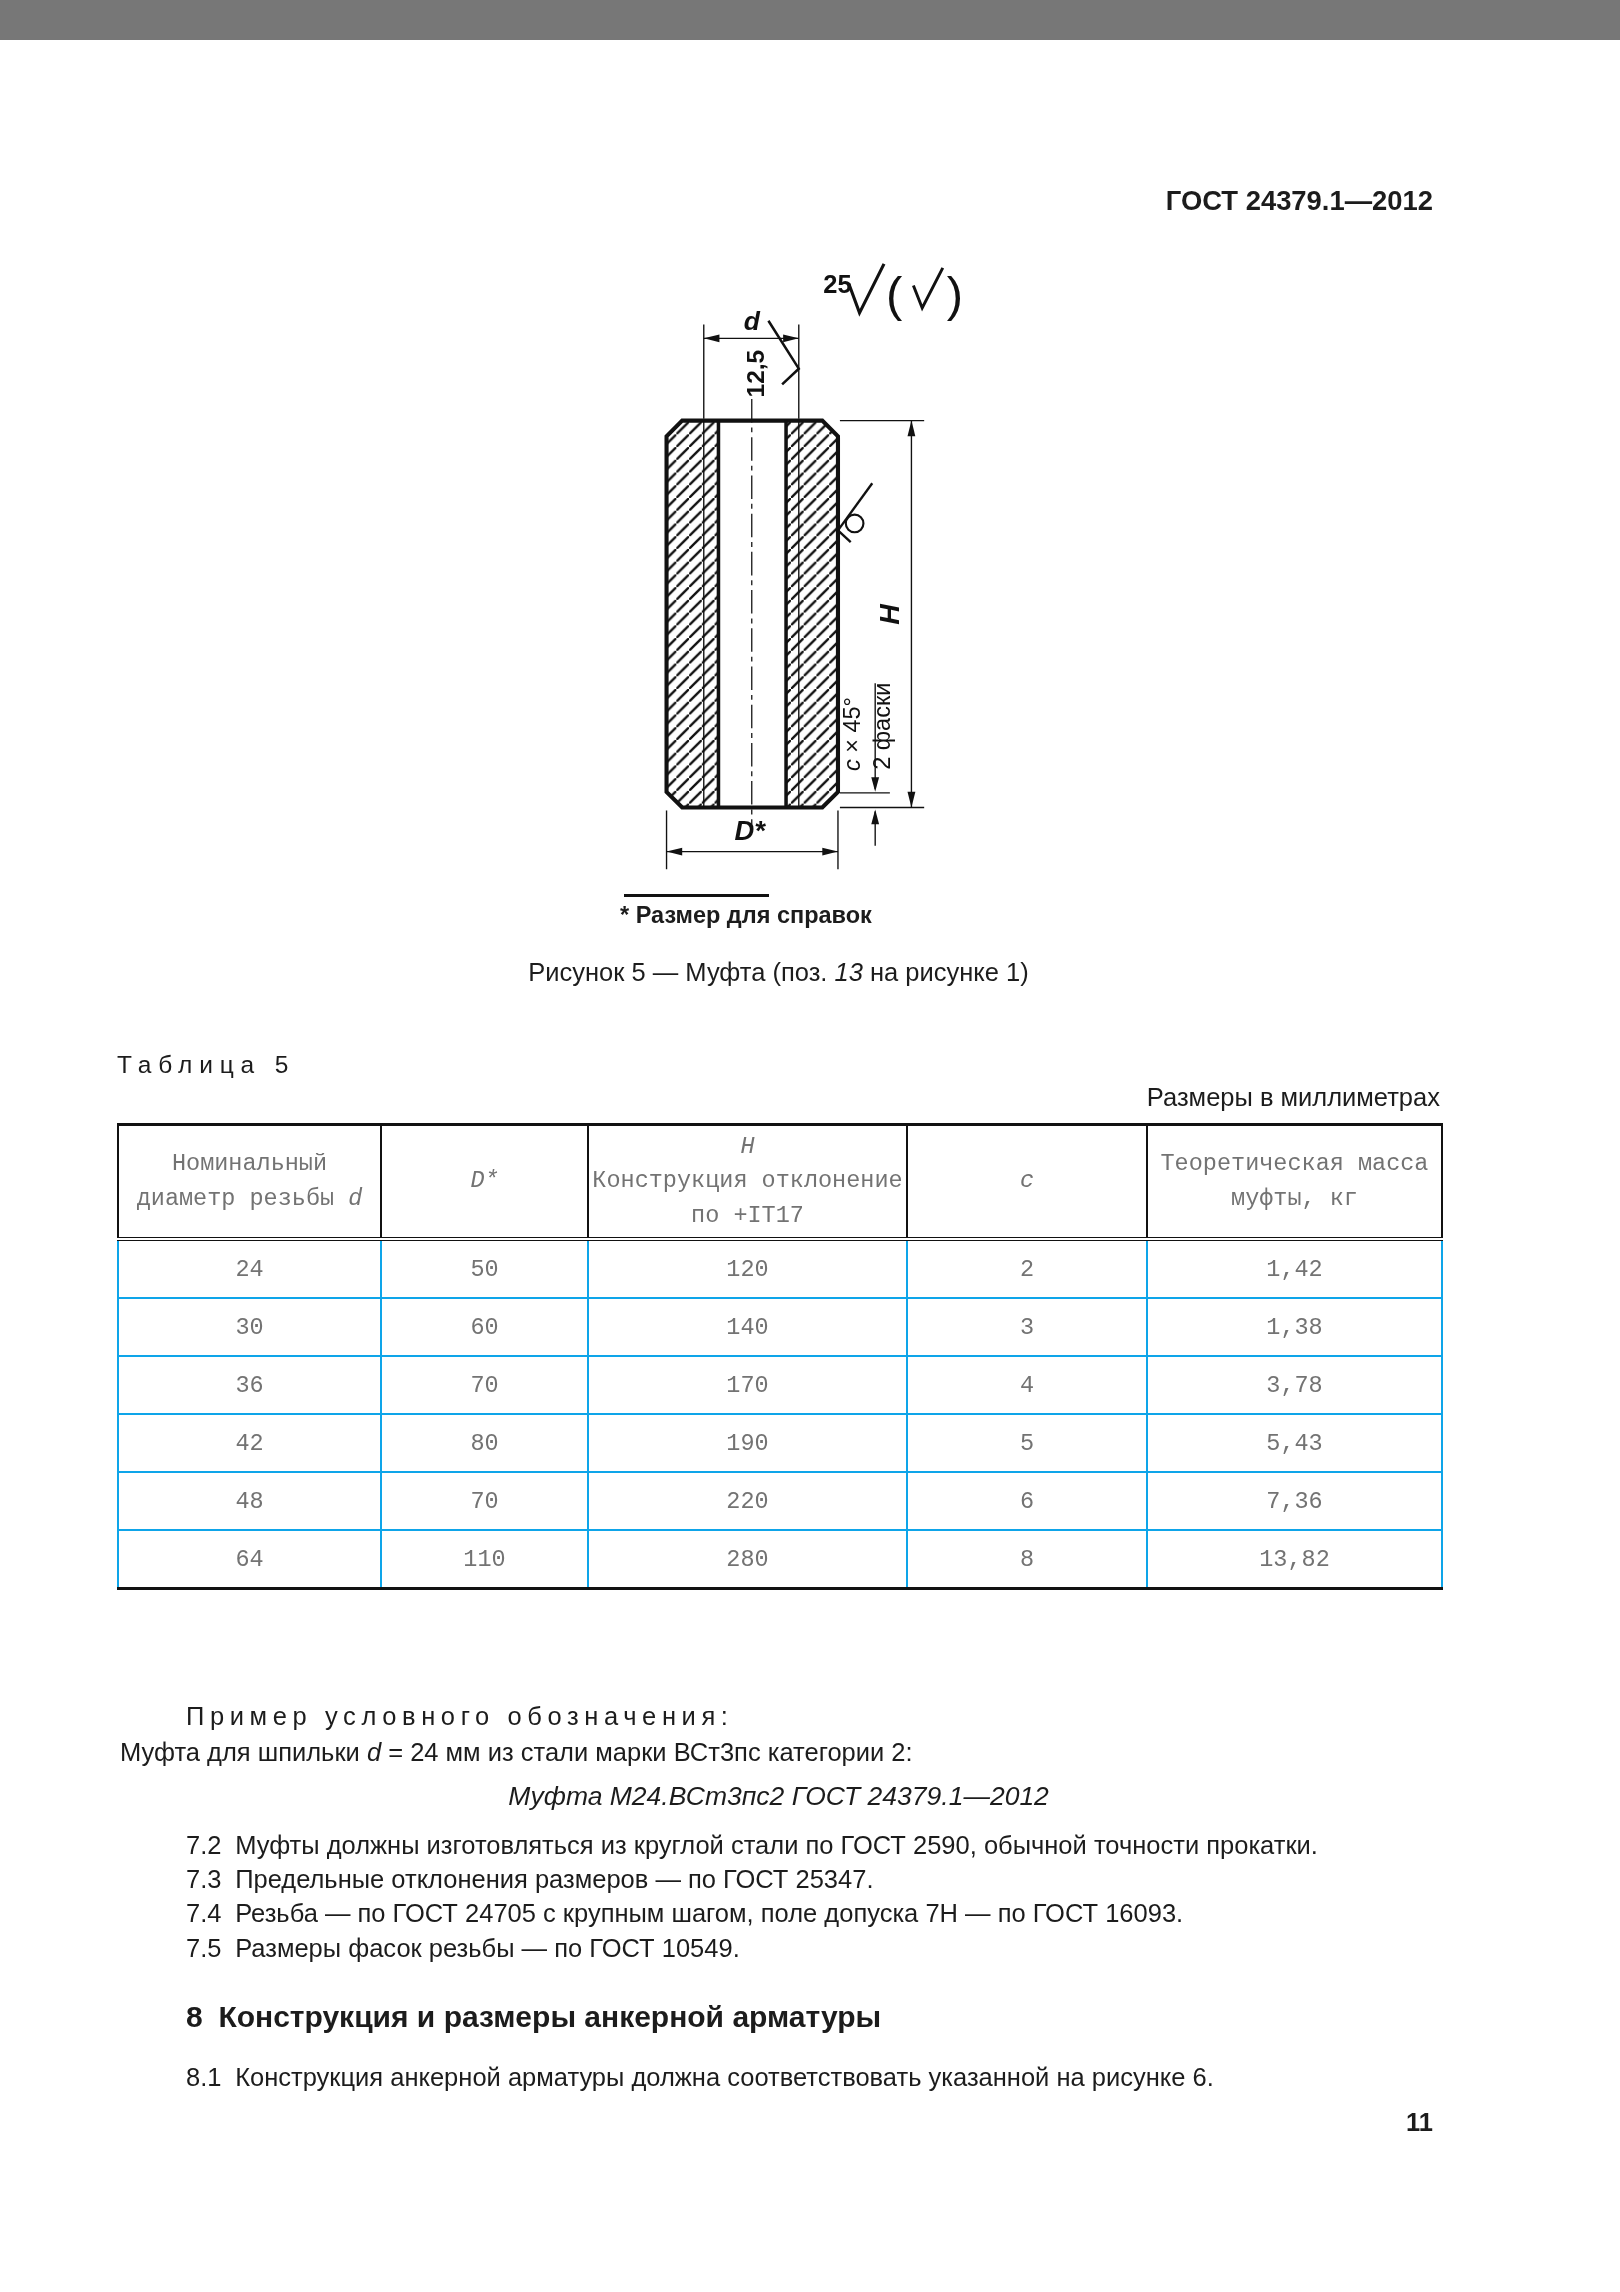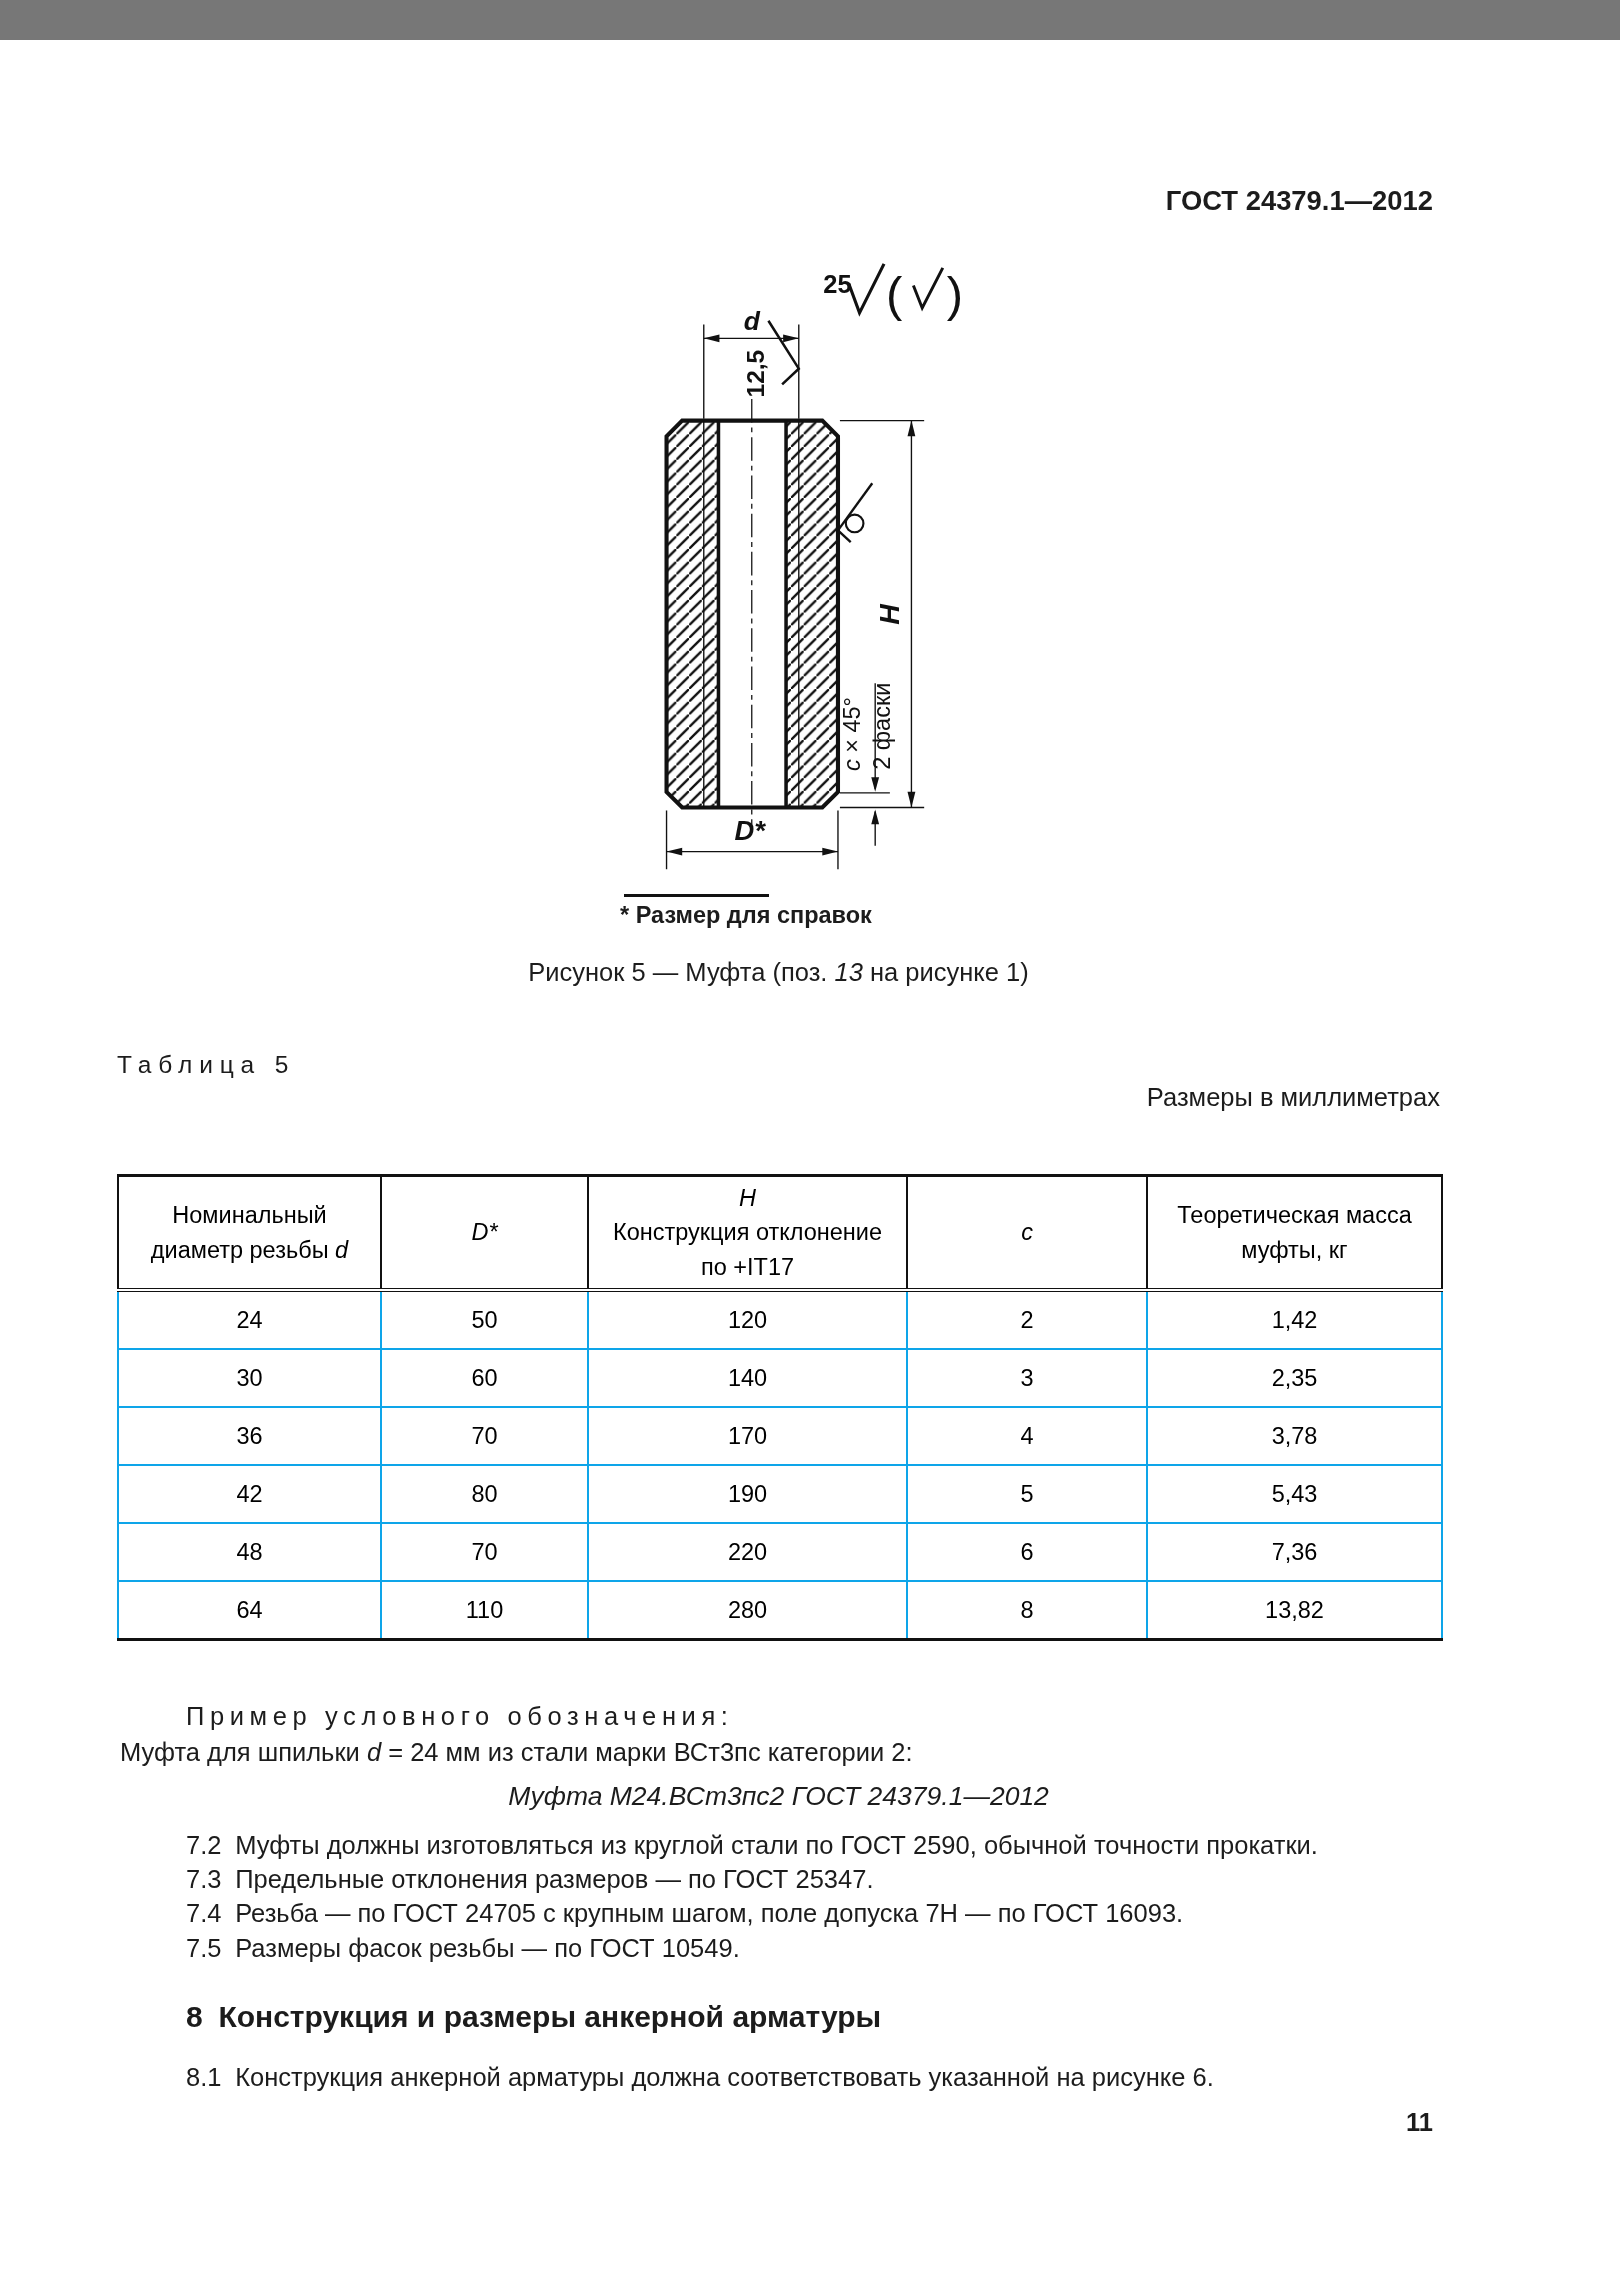--- a/index.html
+++ b/index.html
@@ -20,23 +20,23 @@
   .figure-svg{position:absolute;left:549px;top:216px;}
   .footnote-rule{position:absolute;left:624px;top:854px;width:145px;height:2.9px;background:#111;}
   .footnote{left:620px;top:864px;font-size:23.5px;font-weight:bold;}
   .fig-caption{left:117px;top:920px;width:1323px;text-align:center;font-size:25.5px;}
   .fig-caption .ital{font-style:italic;}
 
   
   .table-label{left:117px;top:1013px;font-size:24.5px;letter-spacing:0.28em;}
   .units-note{left:117px;top:1045px;width:1323px;text-align:right;font-size:25.5px;}
   table.dims{
-    position:absolute;left:117px;top:1134px;width:1323px;
+    position:absolute;left:117px;top:1083px;width:1323px;
     border-collapse:collapse;table-layout:fixed;
-    font-size:23.5px;color:#000000;
+    font-size:23.5px;color:#737373;font-family:Liberation Mono, monospace;
   }
   table.dims col.c1{width:263px;} table.dims col.c2{width:207px;}
   table.dims col.c3{width:319px;} table.dims col.c4{width:240px;}
   table.dims col.c5{width:295px;}
   table.dims{border:2px solid #111;border-top:3.9px solid #111;border-bottom:3.9px solid #111;}
   table.dims th{
     border:2px solid #111;border-bottom:4.9px double #111;
     font-weight:normal;height:111px;text-align:center;vertical-align:middle;
     line-height:1.45;padding:0;
   }
@@ -185,21 +185,21 @@
           <td>50</td>
           <td>120</td>
           <td>2</td>
           <td>1,42</td>
         </tr>
         <tr>
           <td>30</td>
           <td>60</td>
           <td>140</td>
           <td>3</td>
-          <td>2,35</td>
+          <td>1,38</td>
         </tr>
         <tr>
           <td>36</td>
           <td>70</td>
           <td>170</td>
           <td>4</td>
           <td>3,78</td>
         </tr>
         <tr>
           <td>42</td>

